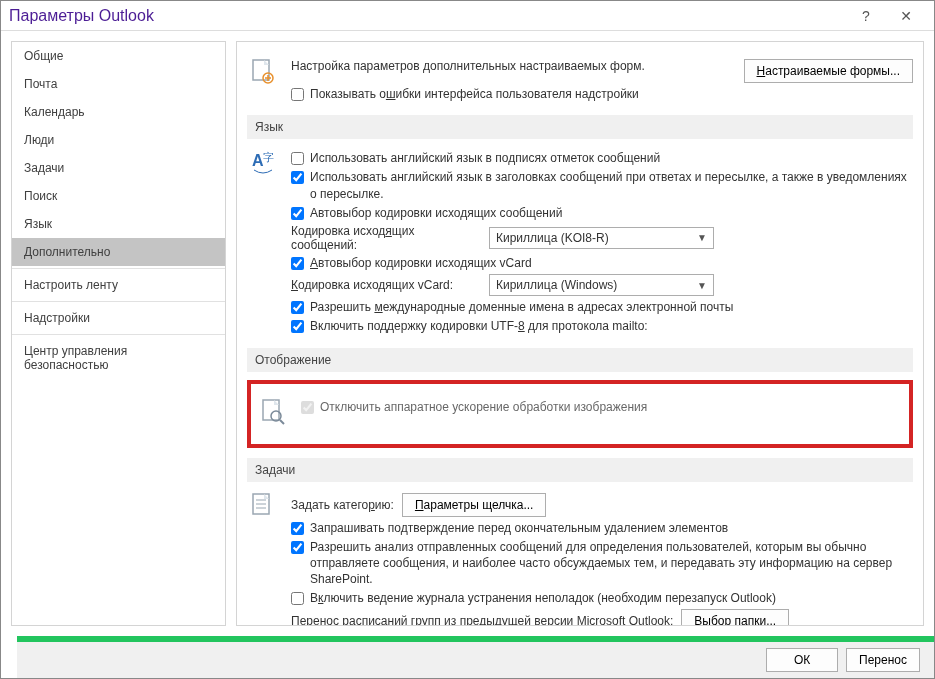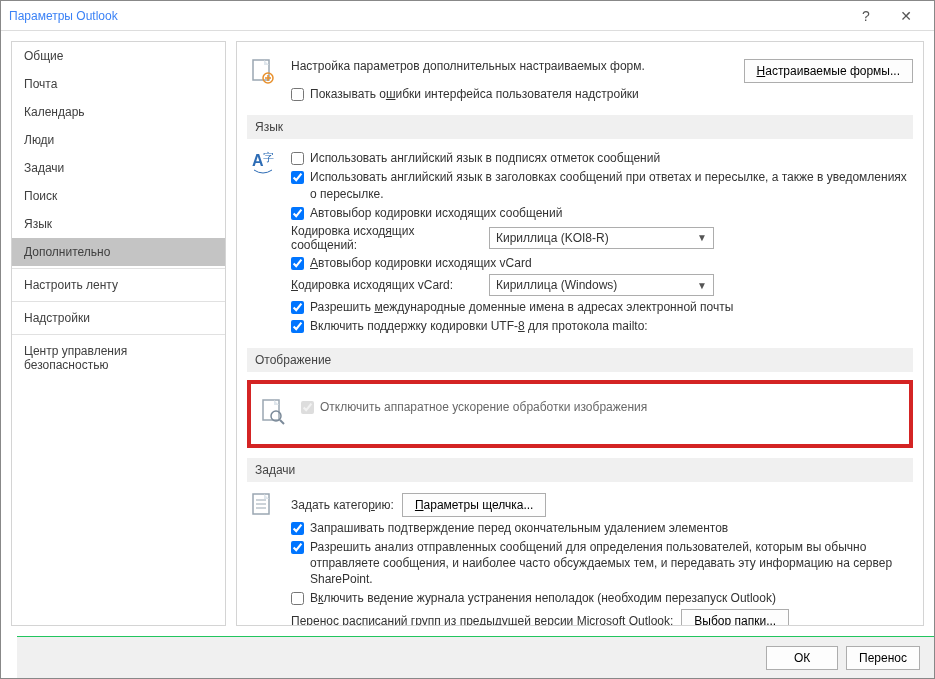--- a/index.html
+++ b/index.html
@@ -17,21 +17,21 @@
     position: relative;
   }
   .titlebar {
     height: 30px;
     display: flex;
     align-items: center;
     padding: 0 8px;
     border-bottom: 1px solid #ddd;
     background: #fff;
   }
-  .titlebar .title { flex: 1; font-size: 12px; color: #3b82f6; }
+  .titlebar .title { flex: 1; font-size: 16px; color: #4c1d95; }
   .titlebar .tbtn {
     width: 40px;
     height: 28px;
     display: flex;
     align-items: center;
     justify-content: center;
     font-size: 14px;
     color: #555;
   }
   .content {
@@ -130,21 +130,21 @@
     font-size: 12px;
     justify-content: space-between;
   }
   .combo .arrow { font-size: 10px; color: #555; }
   .label-col { width: 190px; flex-shrink: 0; }
   .underline-access { text-decoration: underline; }
   .footer {
     position: absolute;
     bottom: 0; left: 16px; right: 0;
     height: 42px;
-    border-top: 1px solid #22c55e;
+    border-top: 6px solid #22c55e;
     background: #f0f0f0;
     display: flex;
     justify-content: flex-end;
     align-items: center;
     gap: 8px;
     padding: 0 14px;
   }
   .footer .btn { min-width: 72px; text-align: center; }
   .highlight-box {
     border: 4px solid #d42424;

